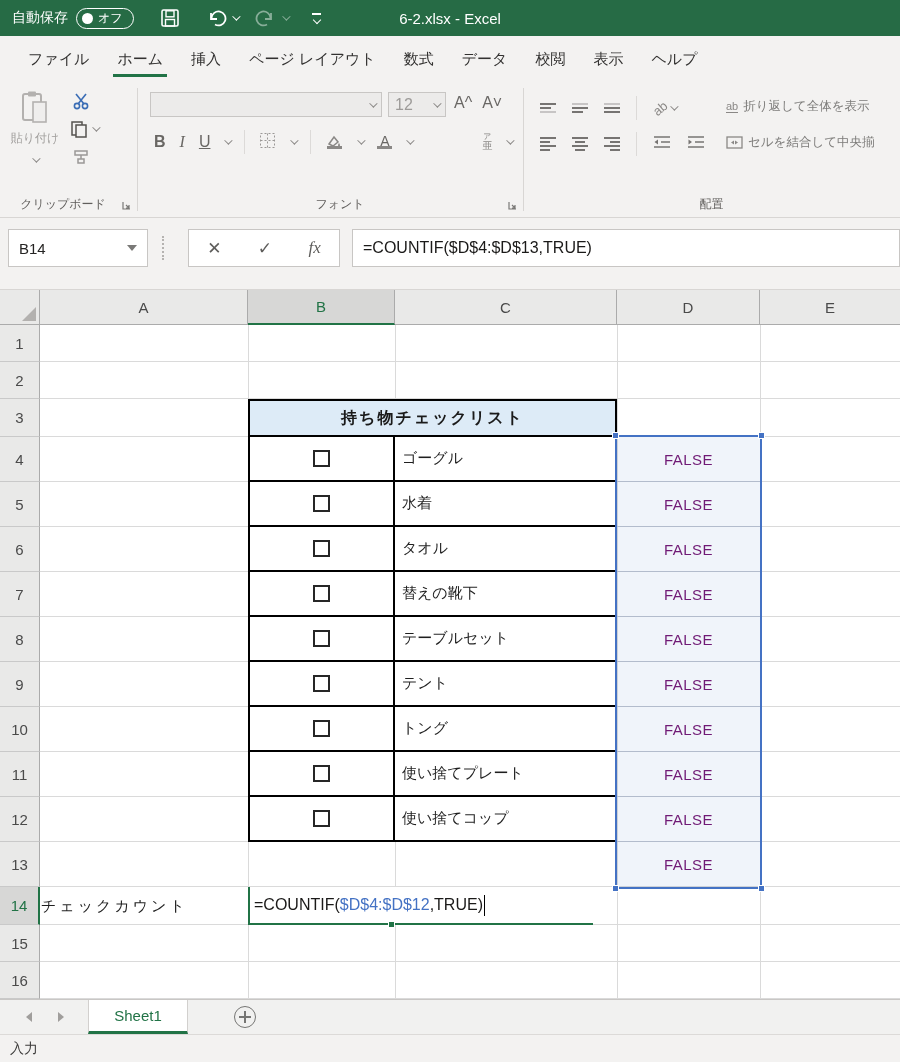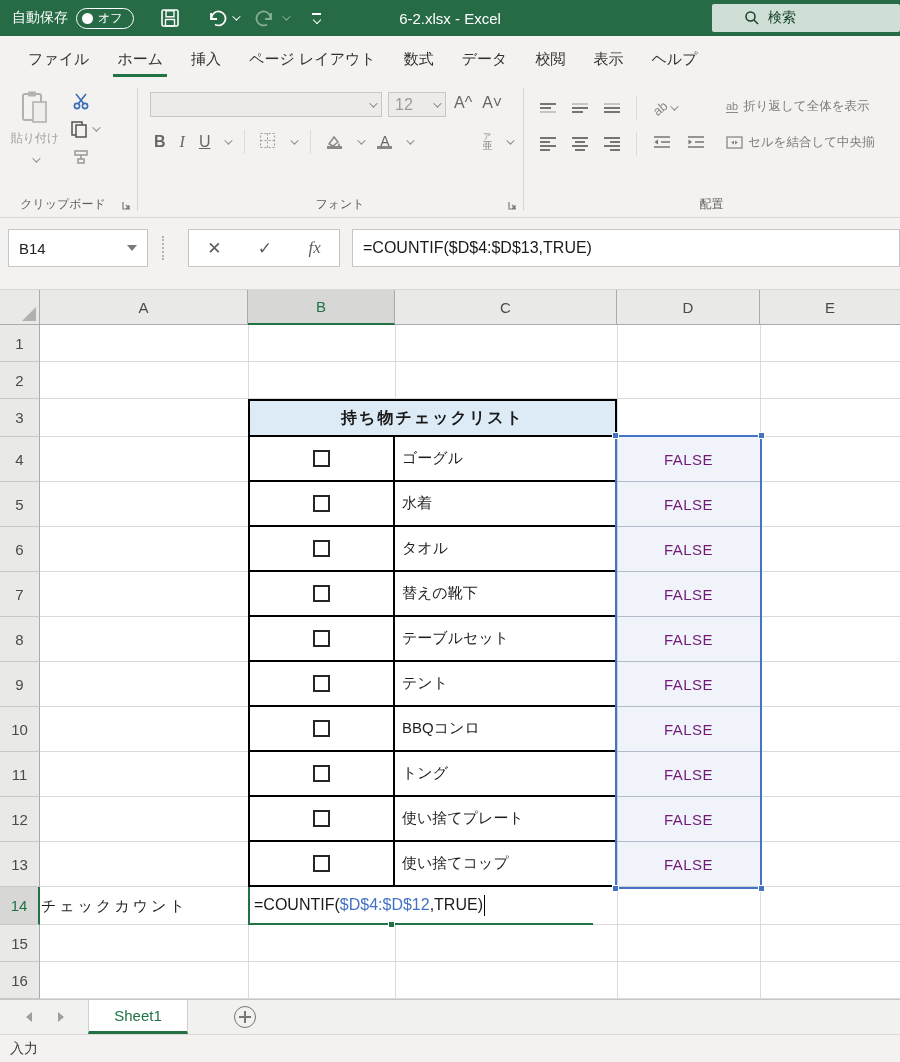--- a/index.html
+++ b/index.html
@@ -139,27 +139,20 @@
   <div class="tb-item" id="redo-dd">
       <span class="chev" style="color:#fff"></span>
     </div>
   <div class="tb-item" id="qa-dd">
     <span style="display:flex;flex-direction:column;align-items:center;gap:2px">
       <span style="width:9px;height:1.5px;background:#fff"></span>
       <span class="chev" style="color:#fff;transform:rotate(45deg)"></span>
     </span>
   </div>
   <div class="tb-item" id="doc-title" style="left:0;width:900px;">6-2.xlsx  -  Excel</div>
-  <div id="search-box">
-    <svg width="16" height="16" viewBox="0 0 16 16" style="position:absolute;left:32px">
-      <circle cx="6.5" cy="6.5" r="4.5" fill="none" stroke="#16402c" stroke-width="1.5"></circle>
-      <line x1="10" y1="10" x2="14" y2="14" stroke="#16402c" stroke-width="1.5"></line>
-    </svg>
-    <span style="margin-left:28px">検索</span>
-  </div>
 </div>
 
 <div id="ribbon-tabs">
   <div class="rtab">ファイル</div>
   <div class="rtab active">ホーム</div>
   <div class="rtab">挿入</div>
   <div class="rtab">ページ レイアウト</div>
   <div class="rtab">数式</div>
   <div class="rtab">データ</div>
   <div class="rtab">校閲</div>
@@ -441,26 +434,20 @@
     <div class="trow">
       <div class="cell-b">
           <span class="cbx"></span>
         </div>
       <div class="cell-c">テント</div>
     </div>
     <div class="trow">
       <div class="cell-b">
           <span class="cbx"></span>
         </div>
-      <div class="cell-c">BBQコンロ</div>
-    </div>
-    <div class="trow">
-      <div class="cell-b">
-          <span class="cbx"></span>
-        </div>
       <div class="cell-c">トング</div>
     </div>
     <div class="trow">
       <div class="cell-b">
           <span class="cbx"></span>
         </div>
       <div class="cell-c">使い捨てプレート</div>
     </div>
     <div class="trow">
       <div class="cell-b">

